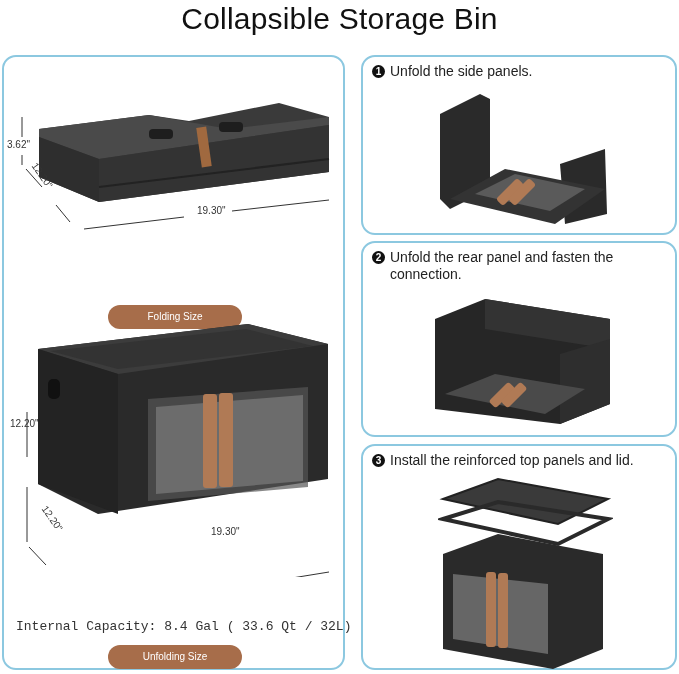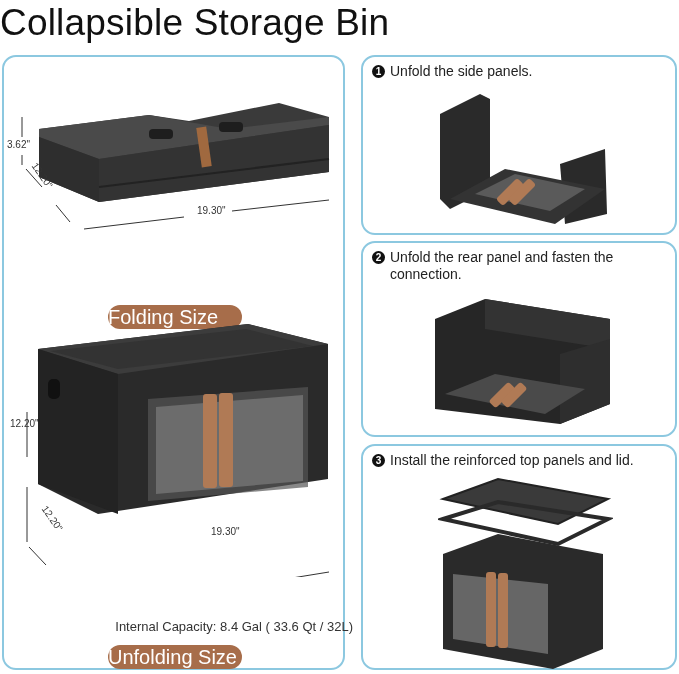--- a/index.html
+++ b/index.html
@@ -1,26 +1,26 @@
 <!DOCTYPE html>
 <html><head>
 <meta charset="utf-8">
 <style>
   html, body { margin:0; padding:0; background:#ffffff; }
   body { width:679px; height:674px; position:relative; overflow:hidden; font-family:"Liberation Sans", "DejaVu Sans", sans-serif; color:#222; }
-  .title { position:absolute; left:0; top:2px; width:679px; text-align:left; font-size:37px; color:#111; letter-spacing:0.2px; }
+  .title { position:absolute; left:0; top:2px; width:679px; text-align:center; font-size:30px; color:#111; letter-spacing:0.2px; }
   .panel { position:absolute; border:2px solid #8cc8e0; border-radius:14px; background:#fff; box-sizing:border-box; }
   .left { left:2px; top:55px; width:343px; height:615px; }
   .step1 { left:361px; top:55px; width:316px; height:180px; }
   .step2 { left:361px; top:241px; width:316px; height:196px; }
   .step3 { left:361px; top:444px; width:316px; height:226px; }
-  .pill { position:absolute; background:#a76d4a; color:#fff; font-size:20px; border-radius:14px; text-align:left; line-height:24px; }
+  .pill { position:absolute; background:#a76d4a; color:#fff; font-size:10px; border-radius:14px; text-align:center; line-height:24px; }
   .pill.fold { left:104px; top:248px; width:134px; height:24px; }
   .pill.unfold { left:104px; top:566px; width:134px; height:24px;margin-top:22px; }
-  .cap { position:absolute; left:6px; width:343px; text-align:right; font-size:13px; color:#333; }
+  .cap { position:absolute; left:12px; width:343px; text-align:left; font-size:13px; color:#333;font-family:Liberation Mono, monospace; }
   .step-head { position:absolute; left:9px; top:6px; font-size:14px; line-height:17px; color:#222; display:flex; }
   .num { display:inline-block; width:13px; height:13px; border-radius:50%; background:#111; color:#fff; font-size:10px; line-height:13px; text-align:center; font-weight:bold; margin-right:5px; margin-top:2px; flex:none; }
   .dim { position:absolute; font-size:10px; color:#333; }
   svg { position:absolute; }
 </style>
 </head>
 <body>
 
 <div class="title">Collapsible Storage Bin</div>
 

